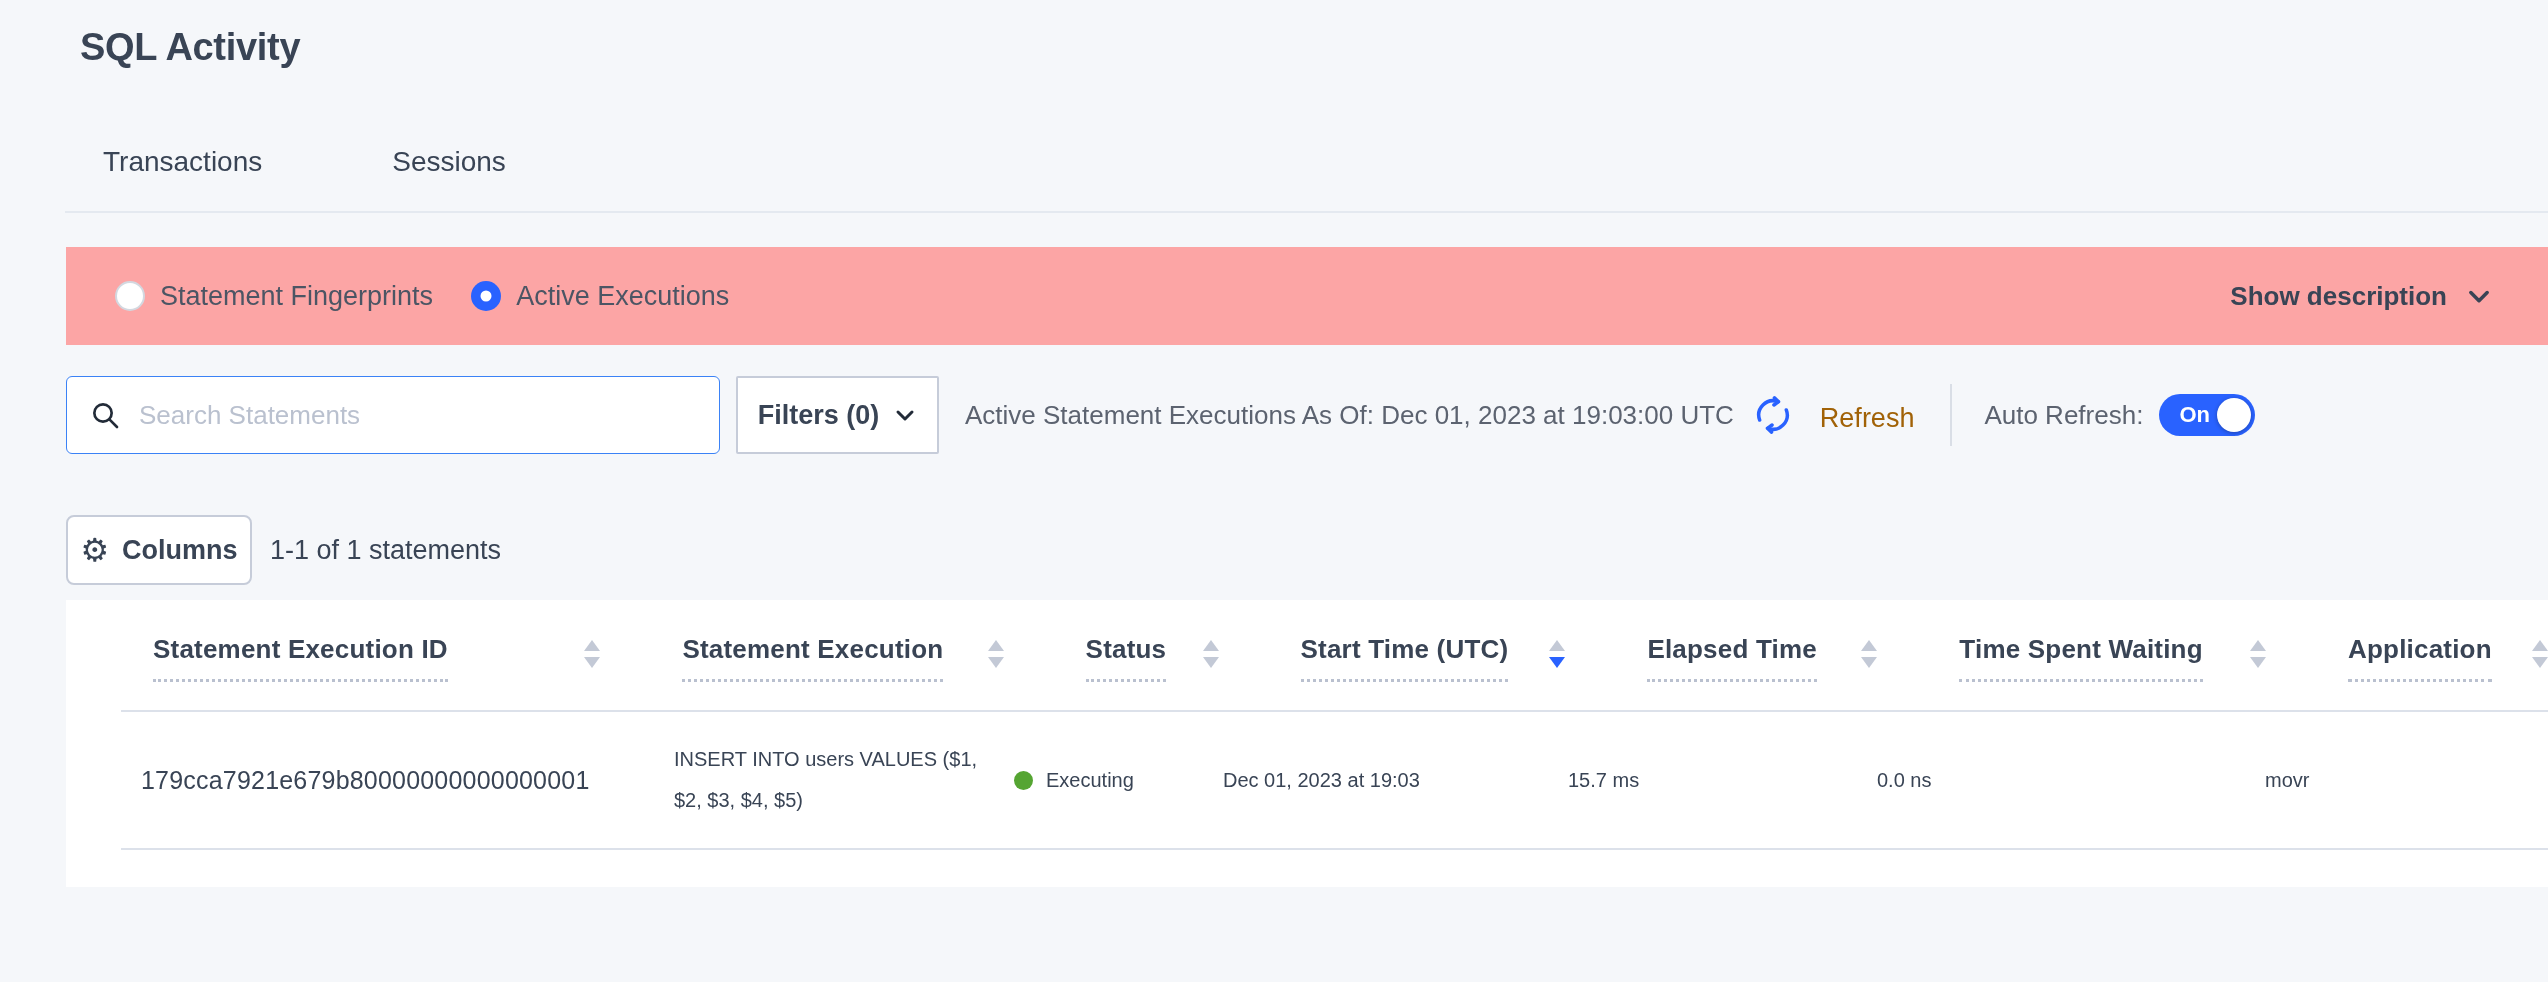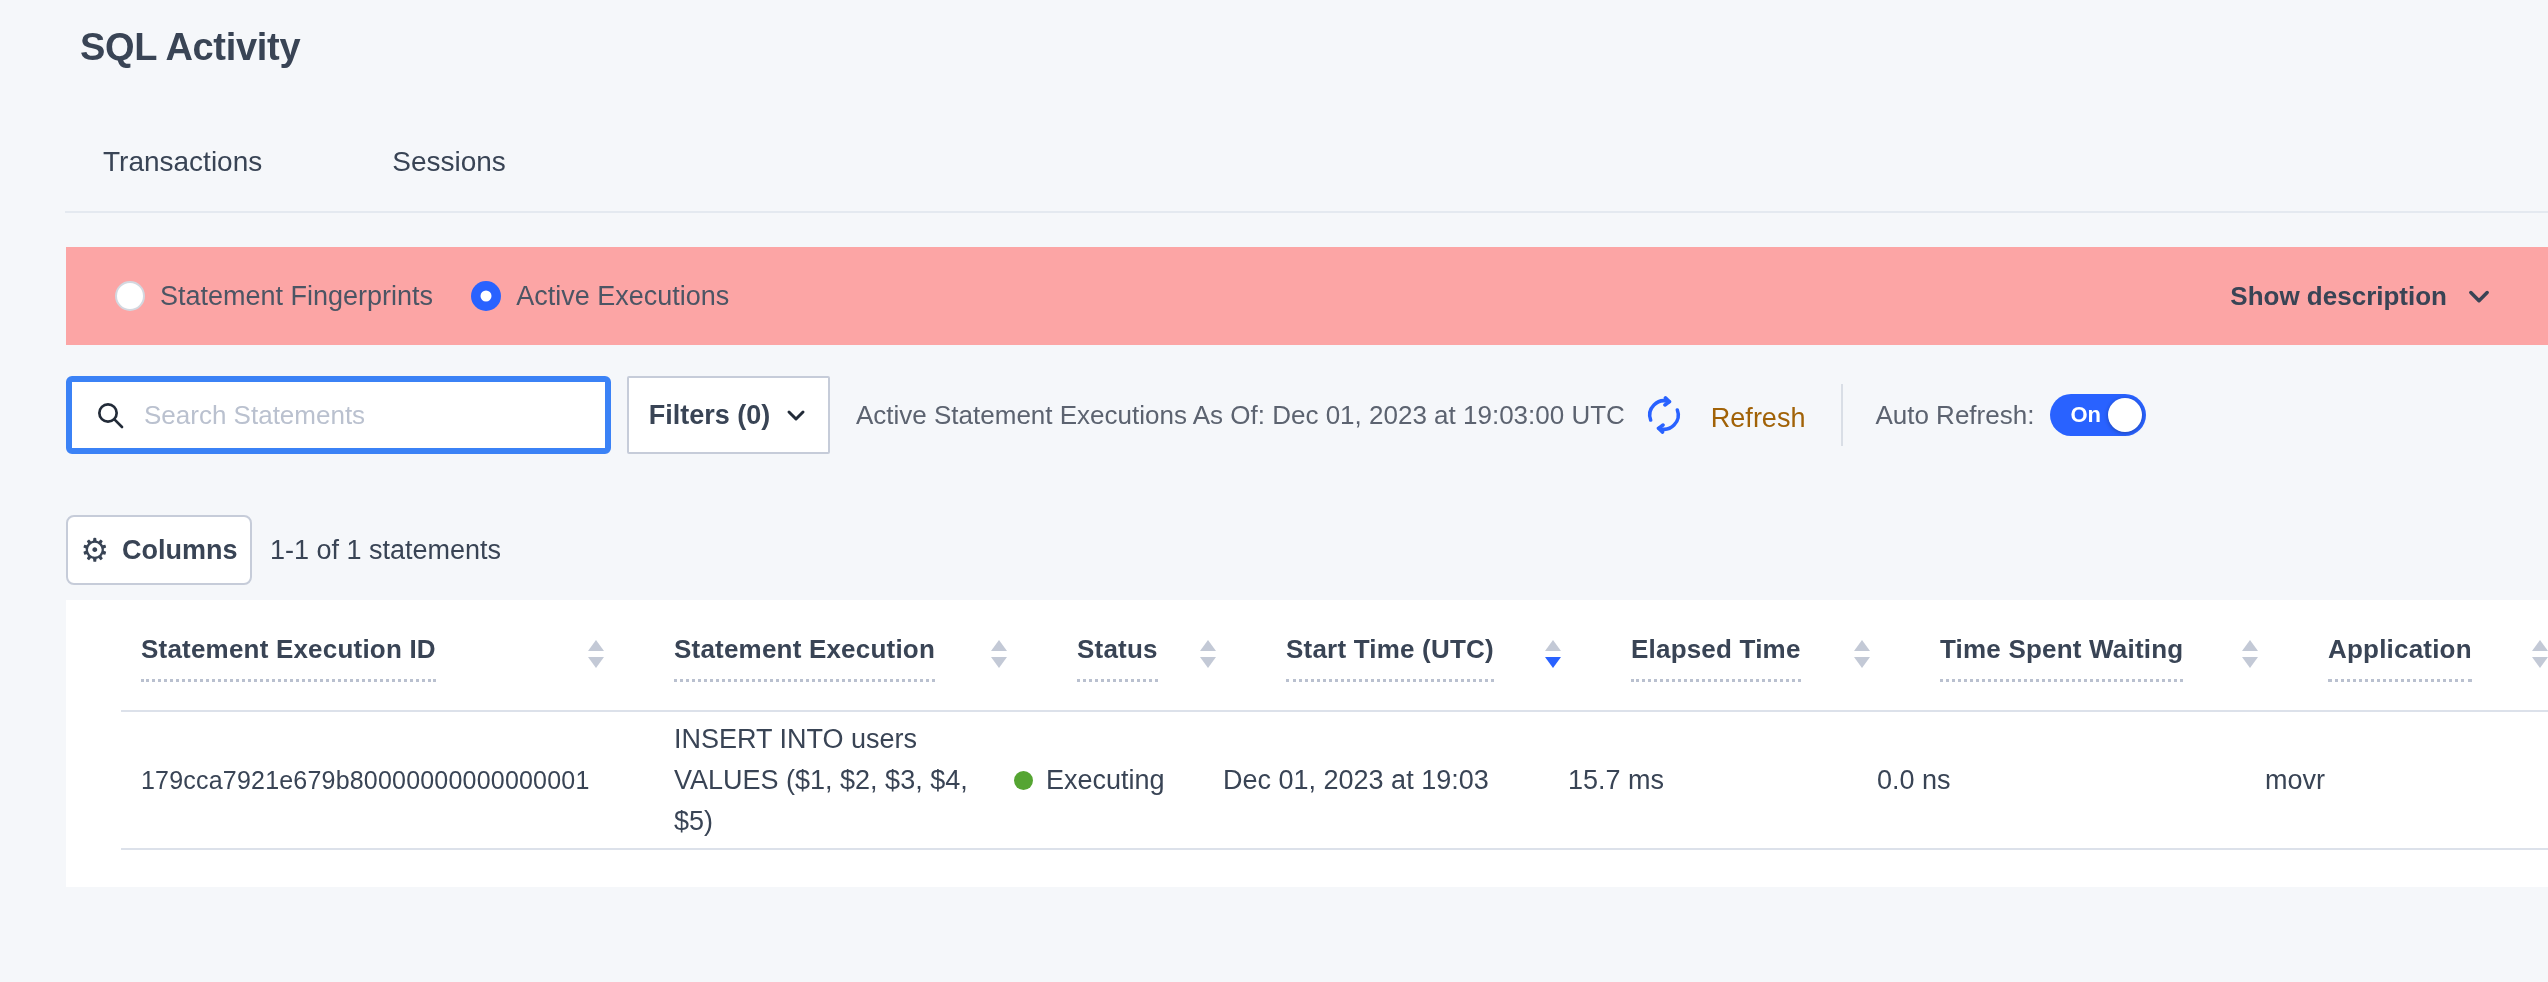--- a/index.html
+++ b/index.html
@@ -56,22 +56,22 @@
     display: flex; align-items: center; gap: 18px; cursor: pointer;
     font-size: 26px; font-weight: 600; color: #394455;
   }
 
   
   .controls-row {
     position: absolute; left: 66px; right: 0; top: 376px; height: 78px;
     display: flex; align-items: center;
   }
   .search-box {
-    width: 545px; height: 78px; background: #fff;
-    border: 6px solid #3b82f6; border-radius: 6px;
+    width: 654px; height: 78px; background: #fff;
+    border: 1px solid #3b82f6; border-radius: 6px;
     display: flex; align-items: center; padding: 0 22px; gap: 18px; flex: 0 0 auto;
   }
   .search-box input {
     border: none; outline: none; flex: 1; font-size: 26px;
     font-family: "Liberation Sans", sans-serif; color: #394455; background: transparent;
   }
   .search-box input::placeholder { color: #bac1cf; }
   .btn {
     background: #fff; border: 2px solid #c6ccd9; border-radius: 2px;
     display: flex; align-items: center; justify-content: center;
@@ -100,36 +100,36 @@
   .columns-row { position: absolute; left: 66px; top: 515px; display: flex; align-items: center; }
   .columns-btn { width: 186px; height: 70px; gap: 13px; border-radius: 8px; font-weight: 700; }
   .gear-glyph { font-family: "DejaVu Sans", sans-serif; font-size: 32px; line-height: 1; color: #394455; }
   .results-text { margin-left: 18px; font-size: 27px; color: #394455; }
 
   
   .table-card { position: absolute; left: 66px; right: 0; top: 600px; height: 287px; background: #fff; }
   .thead, .trow { display: flex; margin-left: 55px; border-bottom: 2px solid #dce1ea; padding-left: 20px; }
   .thead { height: 112px; padding-top: 34px; align-items: flex-start; }
   .trow { height: 138px; align-items: center; }
-  .th { display: flex; align-items: flex-start; cursor: pointer; }
+  .th { display: flex; align-items: flex-start; cursor: pointer; margin-left: 12px; }
   .th-label {
     font-size: 26px; font-weight: 700; color: #394455; letter-spacing: 0.2px;
     border-bottom: 3px dotted #b9c0cf; padding-bottom: 14px; white-space: nowrap;
   }
   .sort { display: flex; flex-direction: column; gap: 6px; margin-left: auto; margin-right: 70px; padding-top: 6px; }
   .c7 .sort { margin-right: 0; }
   .tri-up { width: 0; height: 0; border-left: 8px solid transparent; border-right: 8px solid transparent; border-bottom: 11px solid #c3c9d6; }
   .tri-down { width: 0; height: 0; border-left: 8px solid transparent; border-right: 8px solid transparent; border-top: 11px solid #c3c9d6; }
   .sort.desc .tri-down { border-top-color: #2962ff; }
 
   .c1 { width: 533px; } .c2 { width: 403px; } .c3 { width: 209px; }
   .c4 { width: 345px; } .c5 { width: 309px; } .c6 { width: 388px; }
   .c7 { flex: 1; min-width: 200px; }
 
-  .td { font-size: 27px; color: #394455; }
+  .td { font-size: 20px; color: #394455; }
   .td-id { font-size: 25px; letter-spacing: 0.2px; }
   .td-stmt { width: 340px; line-height: 41px; padding-right: 30px; }
   .status-cell { display: flex; align-items: center; gap: 13px; }
   .status-dot { width: 19px; height: 19px; border-radius: 50%; background: #55a532; flex: 0 0 auto; }
 
   .icon-svg { display: block; }
 </style>
 </head>
 <body>
 

